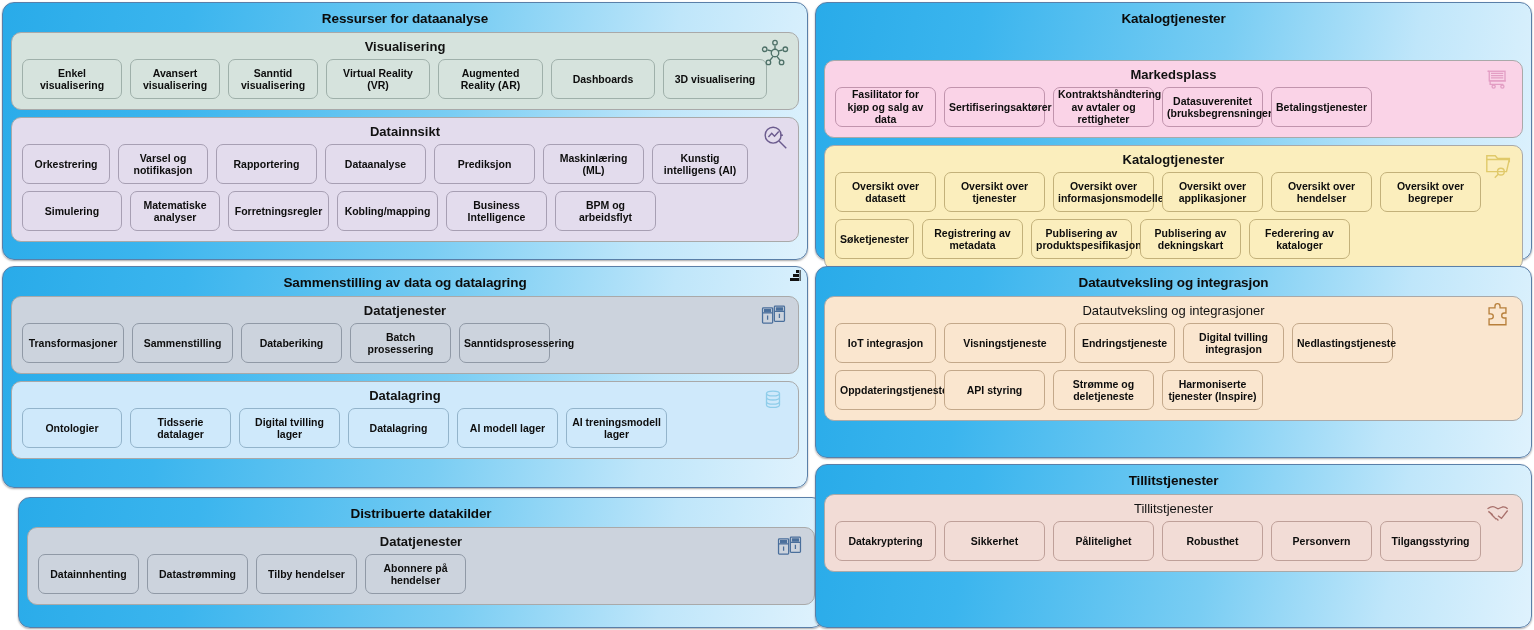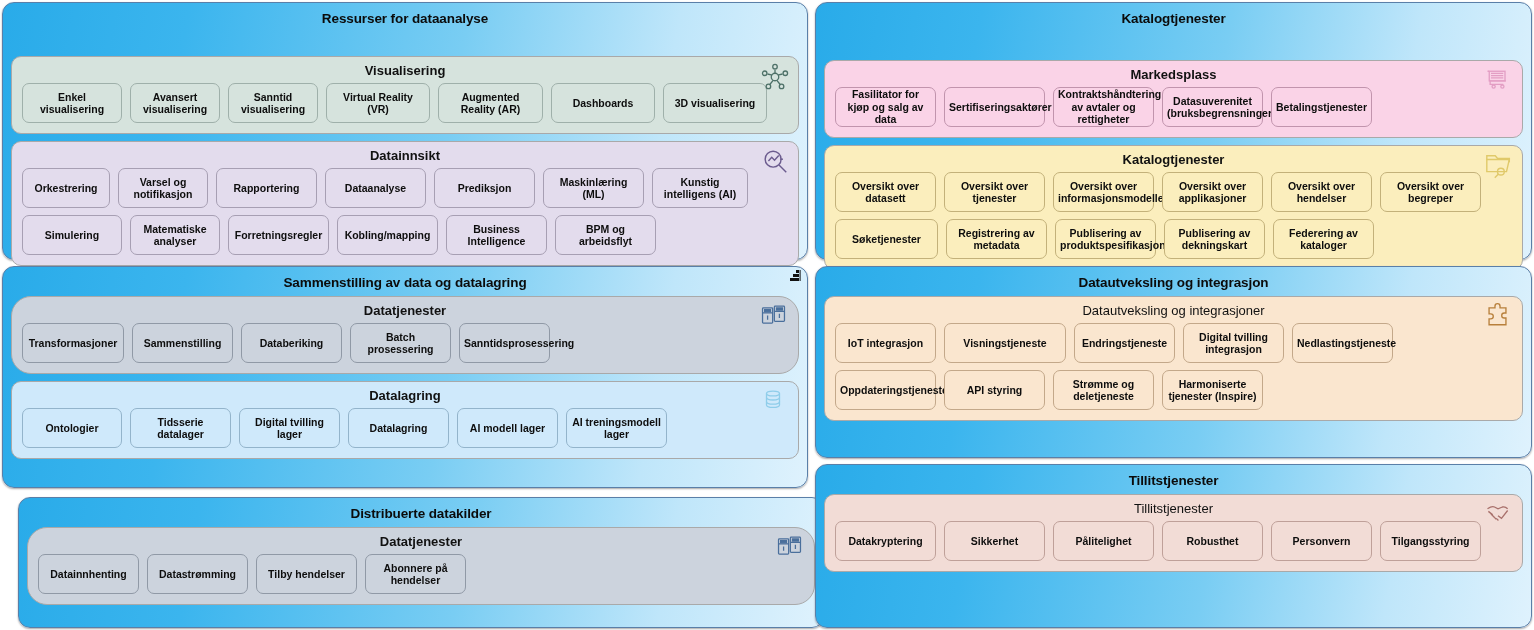--- a/index.html
+++ b/index.html
@@ -77,25 +77,25 @@
     display: flex;
     align-items: center;
     justify-content: center;
     padding: 0 4px;
     overflow: visible;
     flex: 0 0 auto;
   }
   .cap span { display: block; width: 100%; }
 
   
-  .g-vis   { background: #d6e3dd; margin-top: 24px; }
+  .g-vis   { background: #d6e3dd; }
   .g-vis   .cap { background: #d6e3dd; border-color: #9fb0aa; }
   .g-insight { background: #e3dced; }
   .g-insight .cap { background: #e3dced; border-color: #a79fb3; }
-  .g-grey  { background: #ccd3dd; border-radius: 20px; }
+  .g-grey  { background: #ccd3dd; }
   .g-grey  .cap { background: #ccd3dd; border-color: #9099a6; }
   .g-lblue { background: #cfe9fb; }
   .g-lblue .cap { background: #cfe9fb; border-color: #93b4cb; }
   .g-pink  { background: #fad3e7; margin-top: 28px; }
   .g-pink  .cap { background: #fad3e7; border-color: #c194ad; }
   .g-yellow { background: #fbeebd; }
   .g-yellow .cap { background: #fbeebd; border-color: #c3b17a; }
   .g-peach { background: #fae6cf; }
   .g-peach .cap { background: #fae6cf; border-color: #c3a88a; }
   .g-rose  { background: #f2dcd6; }
@@ -289,21 +289,21 @@
             <span>Oversikt over applikasjoner</span>
           </div>
         <div class="cap" style="width:101px">
             <span>Oversikt over hendelser</span>
           </div>
         <div class="cap" style="width:101px">
             <span>Oversikt over begreper</span>
           </div>
       </div>
       <div class="row">
-        <div class="cap" style="width:103px">
+        <div class="cap" style="width:79px">
             <span>Søketjenester</span>
           </div>
         <div class="cap" style="width:101px">
             <span>Registrering av metadata</span>
           </div>
         <div class="cap" style="width:101px">
             <span>Publisering av produktspesifikasjon</span>
           </div>
         <div class="cap" style="width:101px">
             <span>Publisering av dekningskart</span>

